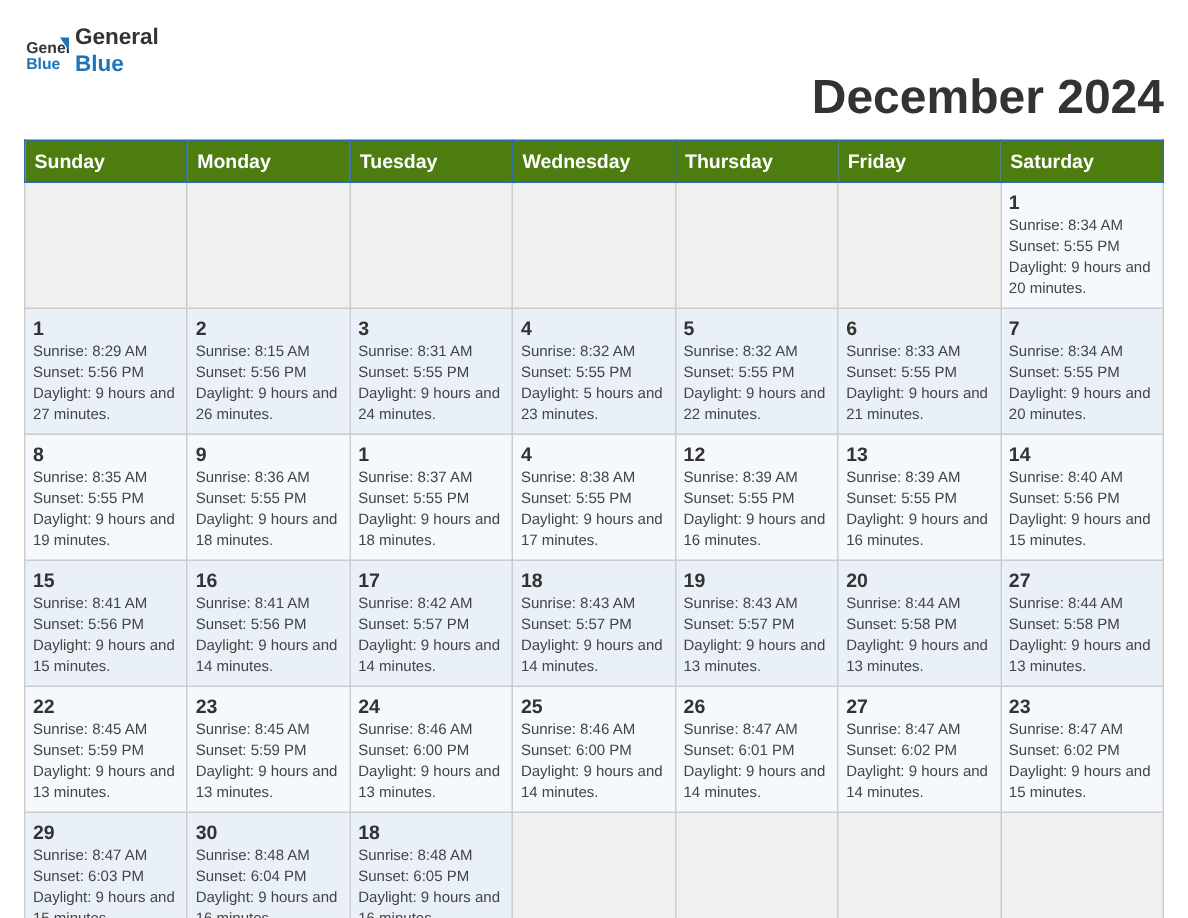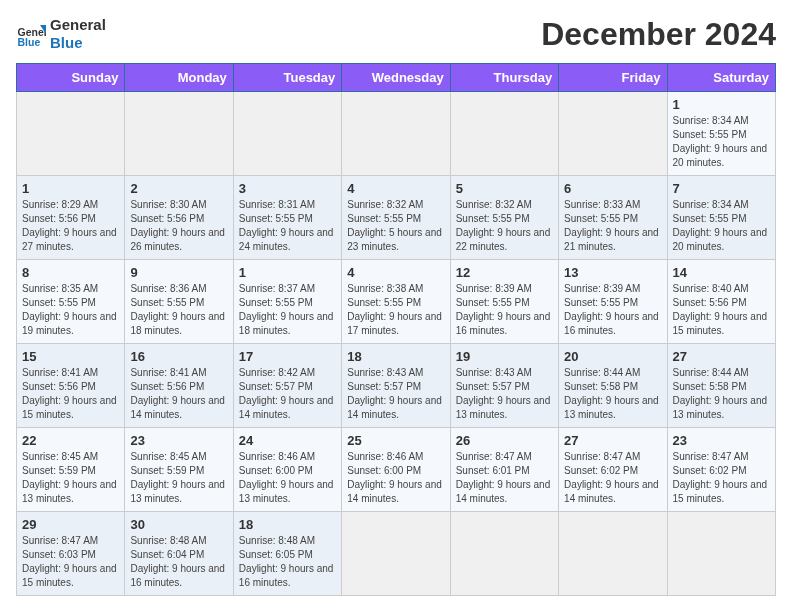--- a/index.html
+++ b/index.html
@@ -20,40 +20,41 @@
       display: flex;
       align-items: center;
       gap: 4px;
     }
     .logo-icon {
       width: 30px;
       height: 30px;
     }
     .title-area {
       text-align: right;
+      margin-top: 30px;
     }
     .month-title {
       font-size: 32px;
       font-weight: bold;
       color: #333;
     }
     .subtitle {
       font-size: 14px;
       color: #555;
       margin-top: 2px;
     }
     table {
       width: 100%;
       border-collapse: collapse;
       table-layout: fixed;
     }
     thead tr th {
-      background-color: #8b5cf6;
+      background-color: #4d7c0f;
       color: #fff;
-      text-align: right;
+      text-align: left;
       padding: 6px 6px;
       font-size: 13px;
       font-weight: bold;
       border: 1px solid #2e6da4;
     }
     tbody tr td {
       border: 1px solid #ccc;
       vertical-align: top;
       padding: 5px 5px;
       font-size: 10.5px;
@@ -137,21 +138,21 @@
         <span class="day-number">1</span>
         <div class="day-info">
           <span>Sunrise: 8:29 AM</span><br>
           <span>Sunset: 5:56 PM</span><br>
           <span>Daylight: 9 hours and 27 minutes.</span>
         </div>
       </td>
         <td>
         <span class="day-number">2</span>
         <div class="day-info">
-          <span>Sunrise: 8:30 AM</span><br>
+          <span>Sunrise: 8:15 AM</span><br>
           <span>Sunset: 5:56 PM</span><br>
           <span>Daylight: 9 hours and 26 minutes.</span>
         </div>
       </td>
         <td>
         <span class="day-number">3</span>
         <div class="day-info">
           <span>Sunrise: 8:31 AM</span><br>
           <span>Sunset: 5:55 PM</span><br>
           <span>Daylight: 9 hours and 24 minutes.</span>

